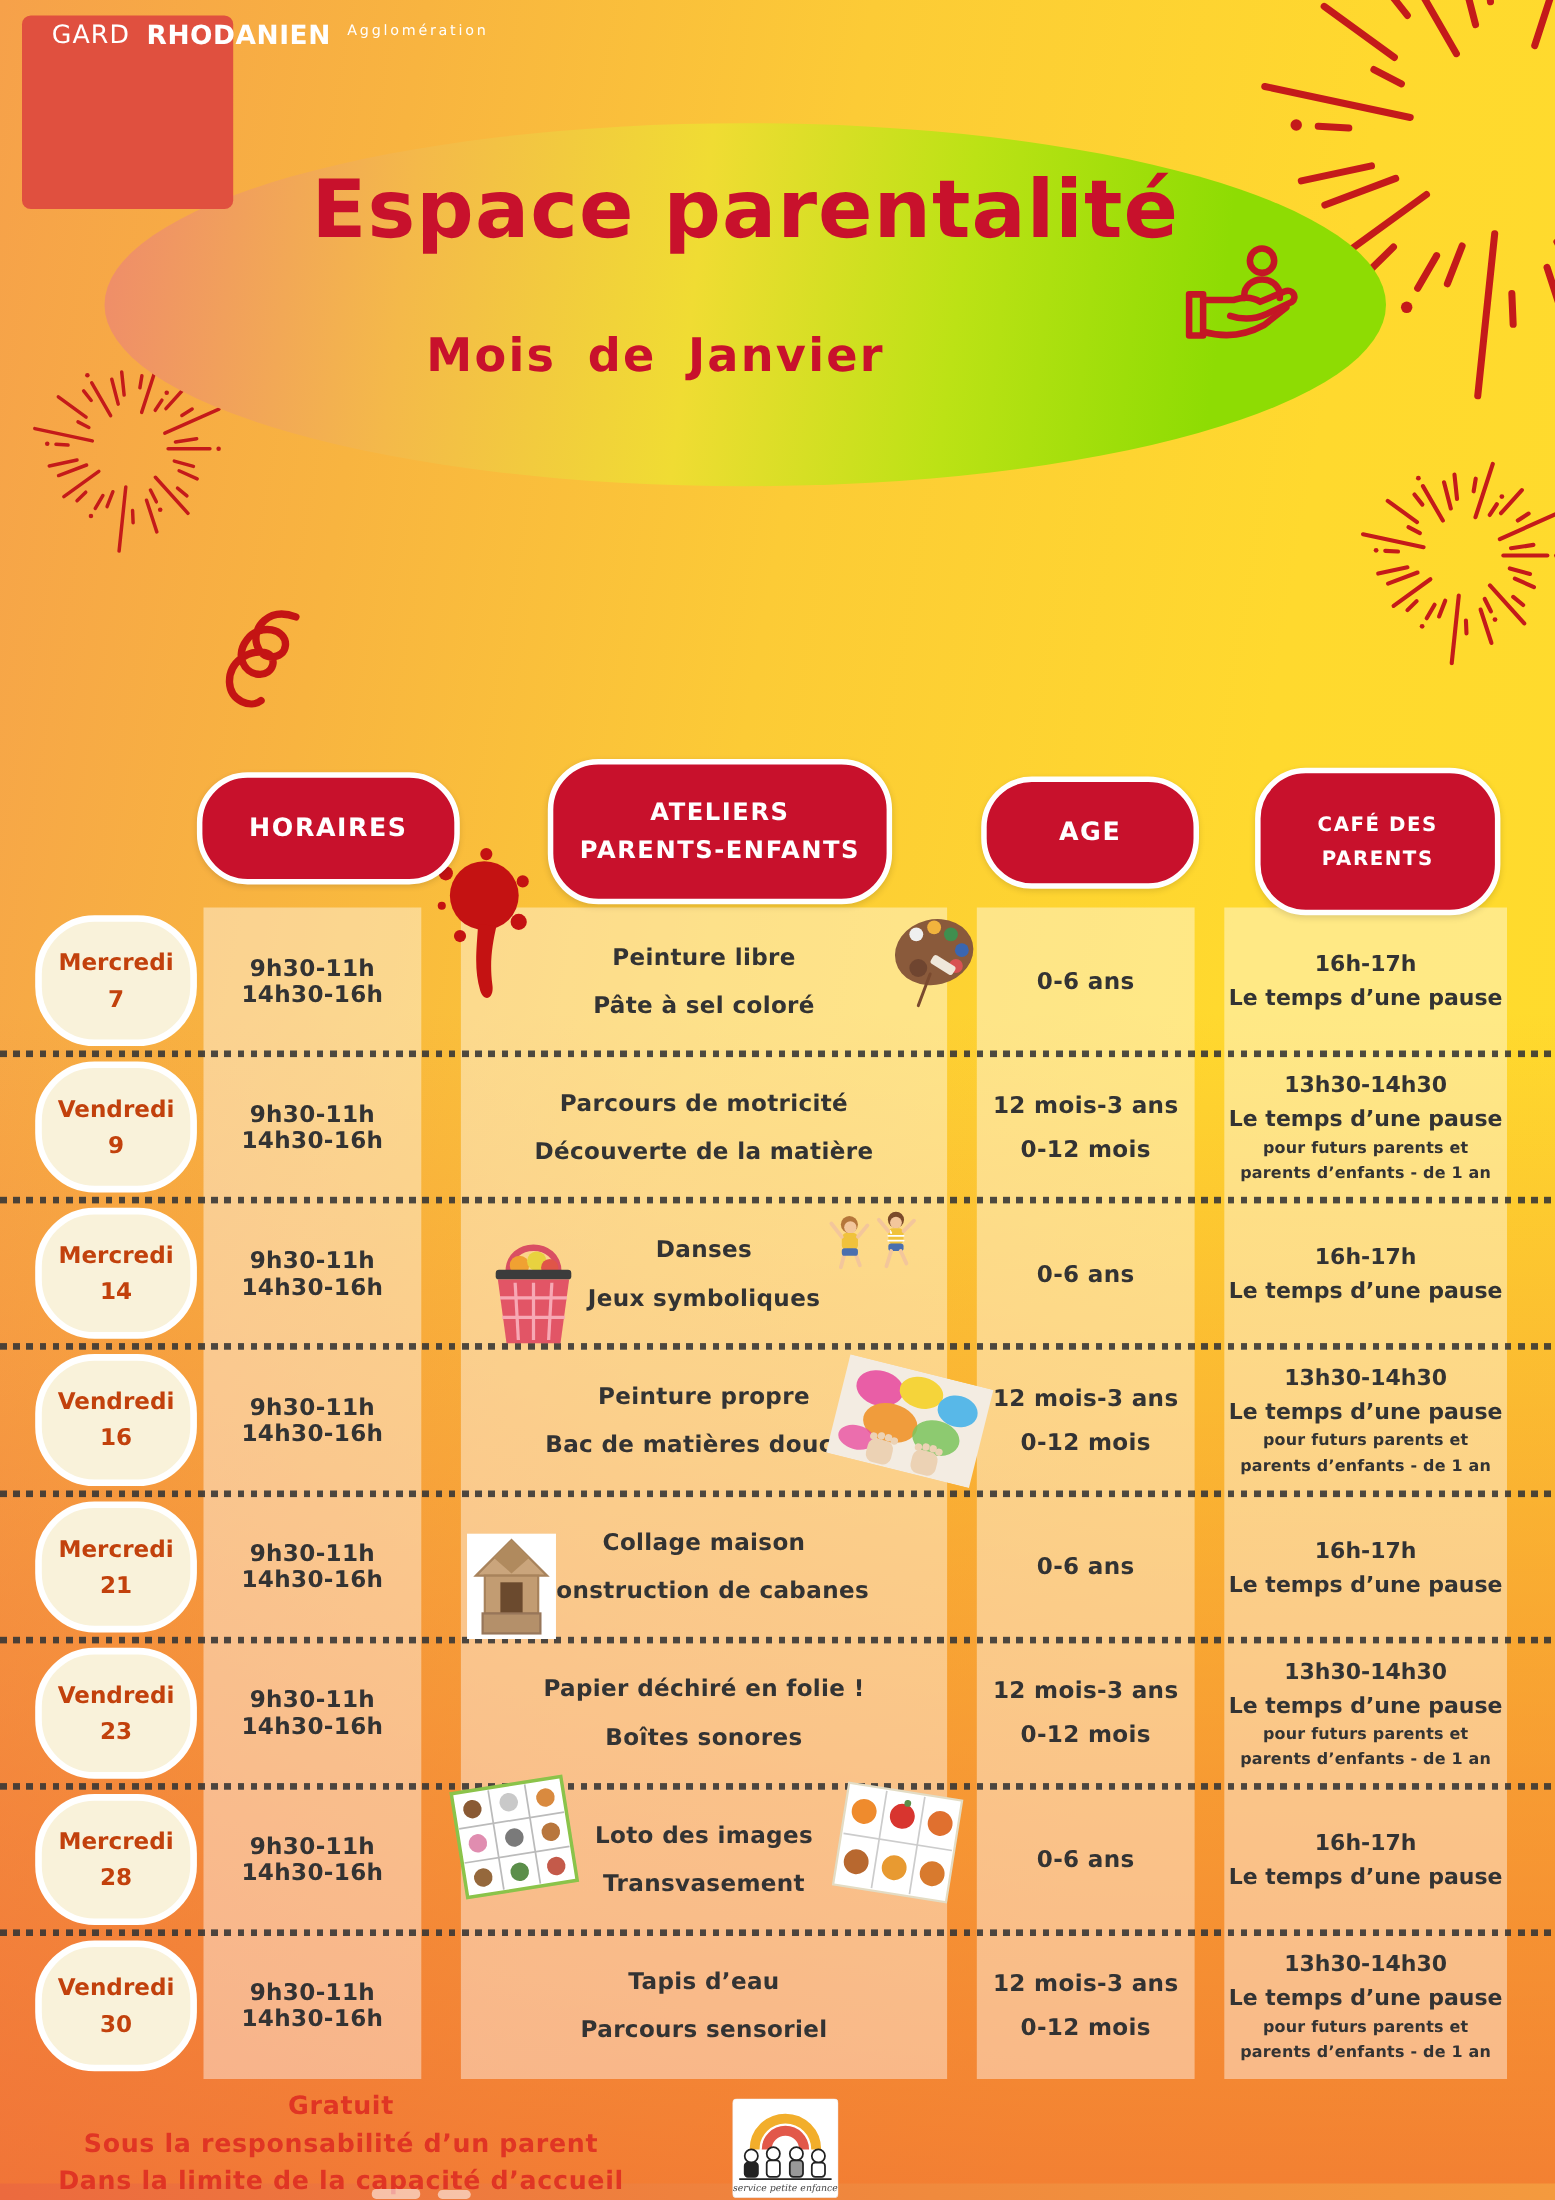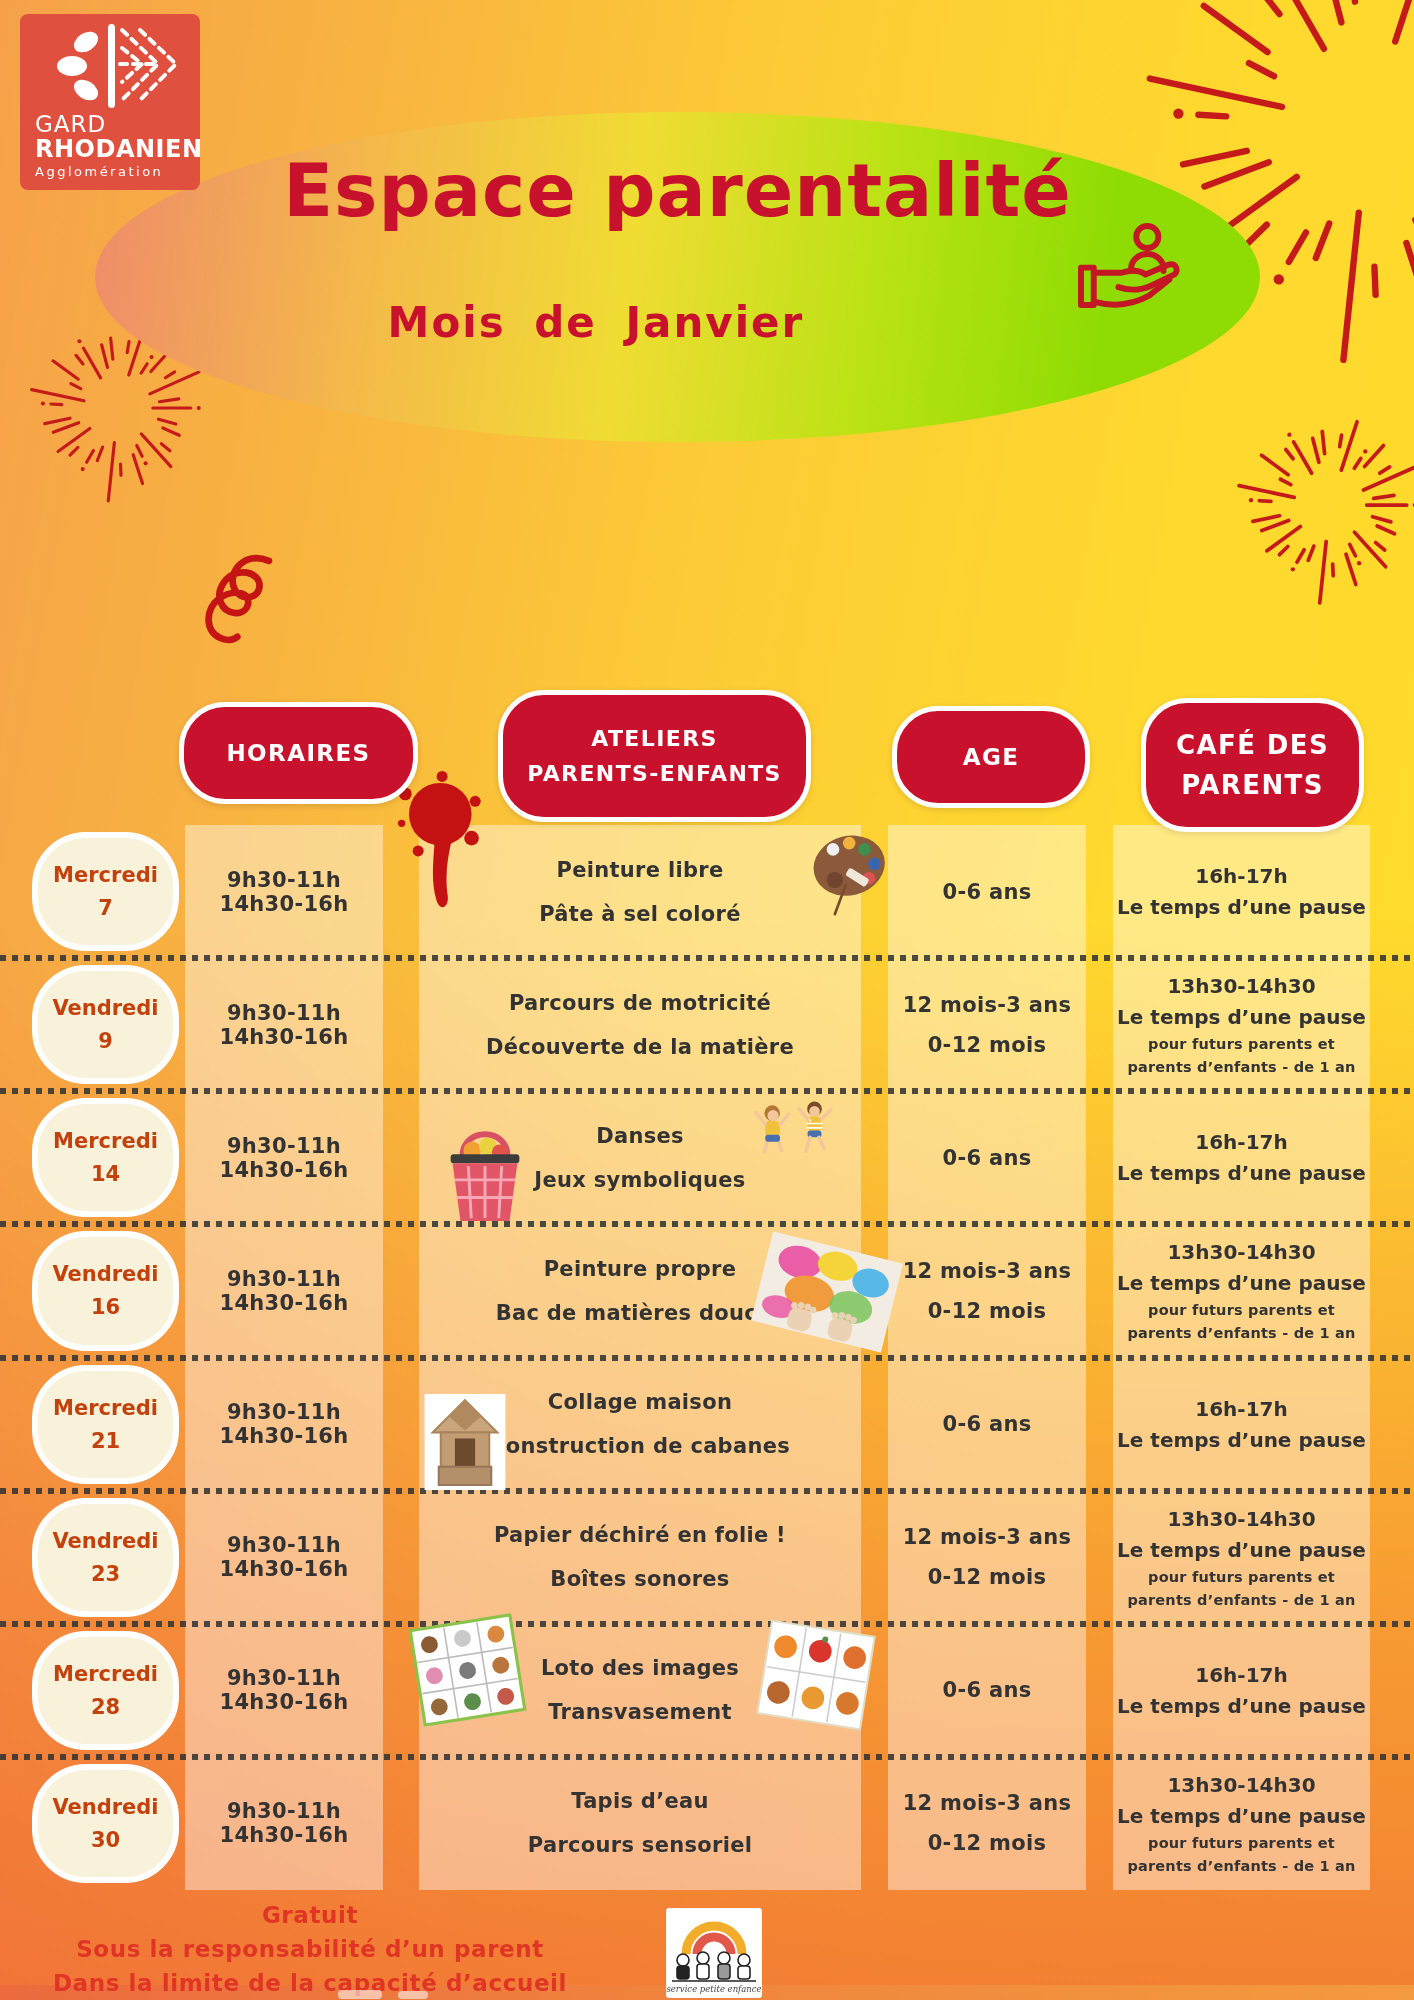--- a/index.html
+++ b/index.html
@@ -15,42 +15,42 @@
   .burst-big{left:1128px;top:-115px;width:480px;height:480px;}
   .burst-mid{left:1230px;top:405px;width:200px;height:200px;}
   .burst-left{left:23px;top:313px;width:190px;height:190px;}
   .spiral{position:absolute;left:188px;top:550px;width:84px;height:152px;transform:rotate(6deg);}
   .splat{position:absolute;left:385px;top:770px;width:105px;height:138px;z-index:3;}
   .deco{position:absolute;z-index:2;}
   .ghost{position:absolute;background:rgba(255,255,255,.55);border-radius:4px;z-index:4;}
 
   
   .org-logo{position:absolute;left:20px;top:14px;width:180px;height:170px;background:#E0503F;border-radius:8px;
-    display:flex;flex-direction:column;align-items:flex-start;padding:6px 0 0 0;z-index:5;}
+    display:flex;flex-direction:row;align-items:flex-start;padding:6px 0 0 12px;z-index:5;}
   .org-emblem{width:180px;height:92px;}
   .org-txt{color:#fff;margin-left:15px;line-height:1.08;}
   .org-l1{font-size:23px;font-weight:500;letter-spacing:1px;}
   .org-l2{font-size:24px;font-weight:800;letter-spacing:.5px;}
   .org-l3{font-size:13px;font-weight:400;letter-spacing:2.5px;margin-top:2px;}
 
   
   .hero{position:absolute;left:95px;top:112px;width:1165px;height:330px;border-radius:50%;z-index:2;
     background:linear-gradient(97deg,#EF8F68 2%,#F4B94A 24%,#F0DC33 46%,#BCE215 66%,#8EDC03 86%);}
   .hero-title{position:absolute;top:36px;width:100%;text-align:center;font-size:73px;font-weight:700;color:#C8112C;letter-spacing:1px;}
   .hero-sub{position:absolute;top:186px;width:86%;left:0;text-align:center;font-size:42px;font-weight:700;color:#C8112C;letter-spacing:2px;word-spacing:12px;}
   .hand-icon{position:absolute;left:972px;top:108px;width:130px;height:102px;}
 
   
   .pill{position:absolute;background:#C8112C;border:5px solid #fff;border-radius:46px;z-index:3;
     display:flex;flex-direction:column;align-items:center;justify-content:center;row-gap:10px;
     color:#fff;font-weight:700;font-size:23px;letter-spacing:1.4px;text-align:center;box-shadow:0 2px 6px rgba(0,0,0,.12);}
   .pill-horaires{left:179px;top:702px;width:229px;height:92px;}
   .pill-ateliers{left:498px;top:690px;width:303px;height:122px;font-size:22px;}
   .pill-age{left:892px;top:706px;width:188px;height:92px;}
-  .pill-cafe{left:1141px;top:698px;width:213px;height:124px;font-size:26px;}
+  .pill-cafe{left:1141px;top:698px;width:213px;height:124px;font-size:18px;}
 
   
   .table{position:absolute;left:0;top:825px;width:1414px;height:1065px;z-index:2;}
   .strip{position:absolute;top:0;bottom:0;background:rgba(255,255,255,.42);}
   .strip1{left:185px;width:198px;}
   .strip2{left:419px;width:442px;}
   .strip3{left:888px;width:198px;}
   .strip4{left:1113px;width:257px;}
   .rows{position:absolute;inset:0;display:grid;grid-template-rows:repeat(8,1fr);}
   .row{position:relative;}

